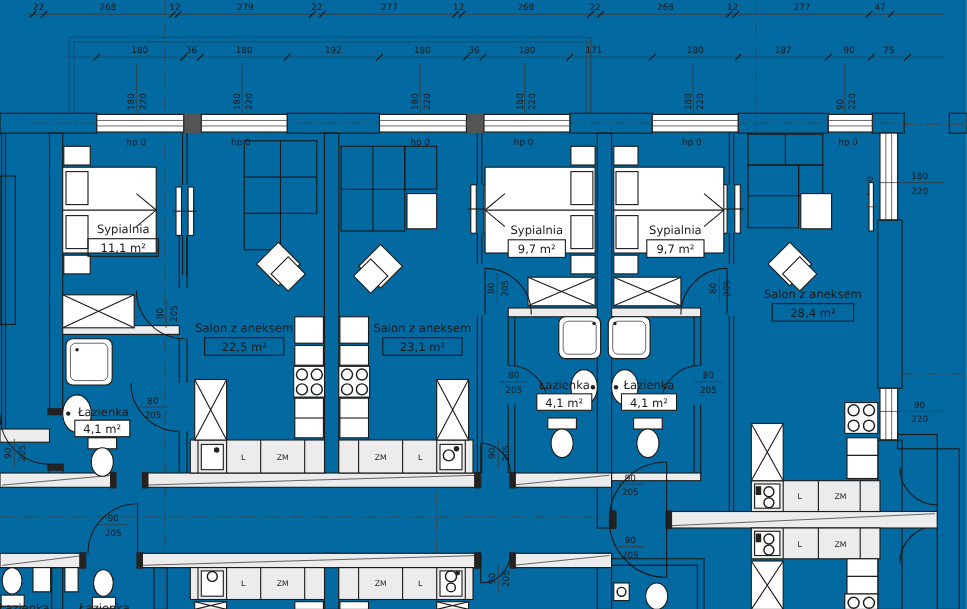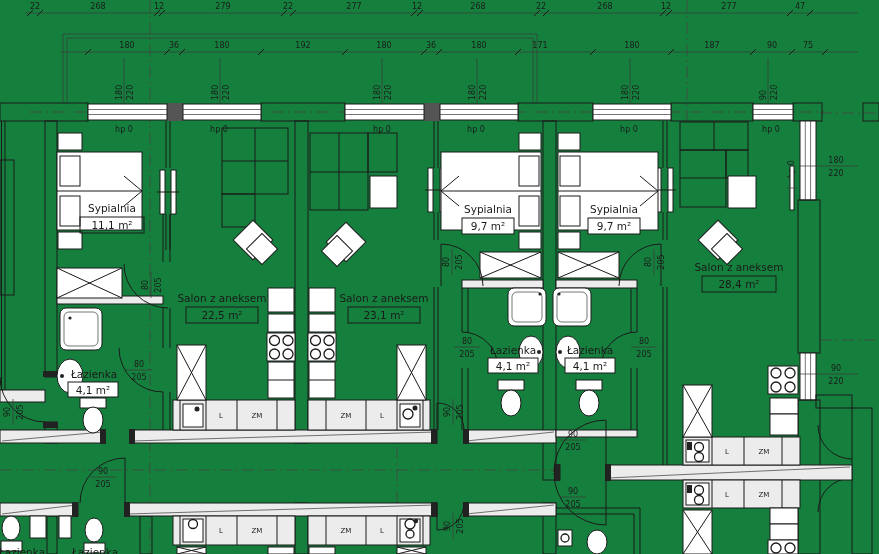--- a/index.html
+++ b/index.html
@@ -1,16 +1,16 @@
 <!DOCTYPE html>
 <html><head>
 <meta charset="utf-8">
 <style>
   html,body{margin:0;padding:0;background:#fff;}
-  .page{width:879px;height:554px;overflow:hidden;background:#15803d;}
+  .page{width:879px;height:554px;overflow:hidden;background:#0369a1;}
   svg text{font-family:"DejaVu Sans",sans-serif;fill:#1a1a1a;}
   .t8{font-size:8px;} .t7{font-size:7px;} .t10{font-size:10.5px;}
   .mid{text-anchor:middle;}
   .s{stroke:#1a1a1a;stroke-width:1;fill:none;}
   .sthin{stroke:#3a3a3a;stroke-width:.7;fill:none;}
   .sw{stroke:#1a1a1a;stroke-width:1;fill:#ffffff;}
   .sg{stroke:#1a1a1a;stroke-width:1;fill:#ececec;}
   .cl{stroke:#444;stroke-width:.8;fill:none;stroke-dasharray:12 4 2 4;}
   .dark{fill:#222;stroke:none;}
   .ring{stroke:#1a1a1a;stroke-width:1.3;fill:none;}

